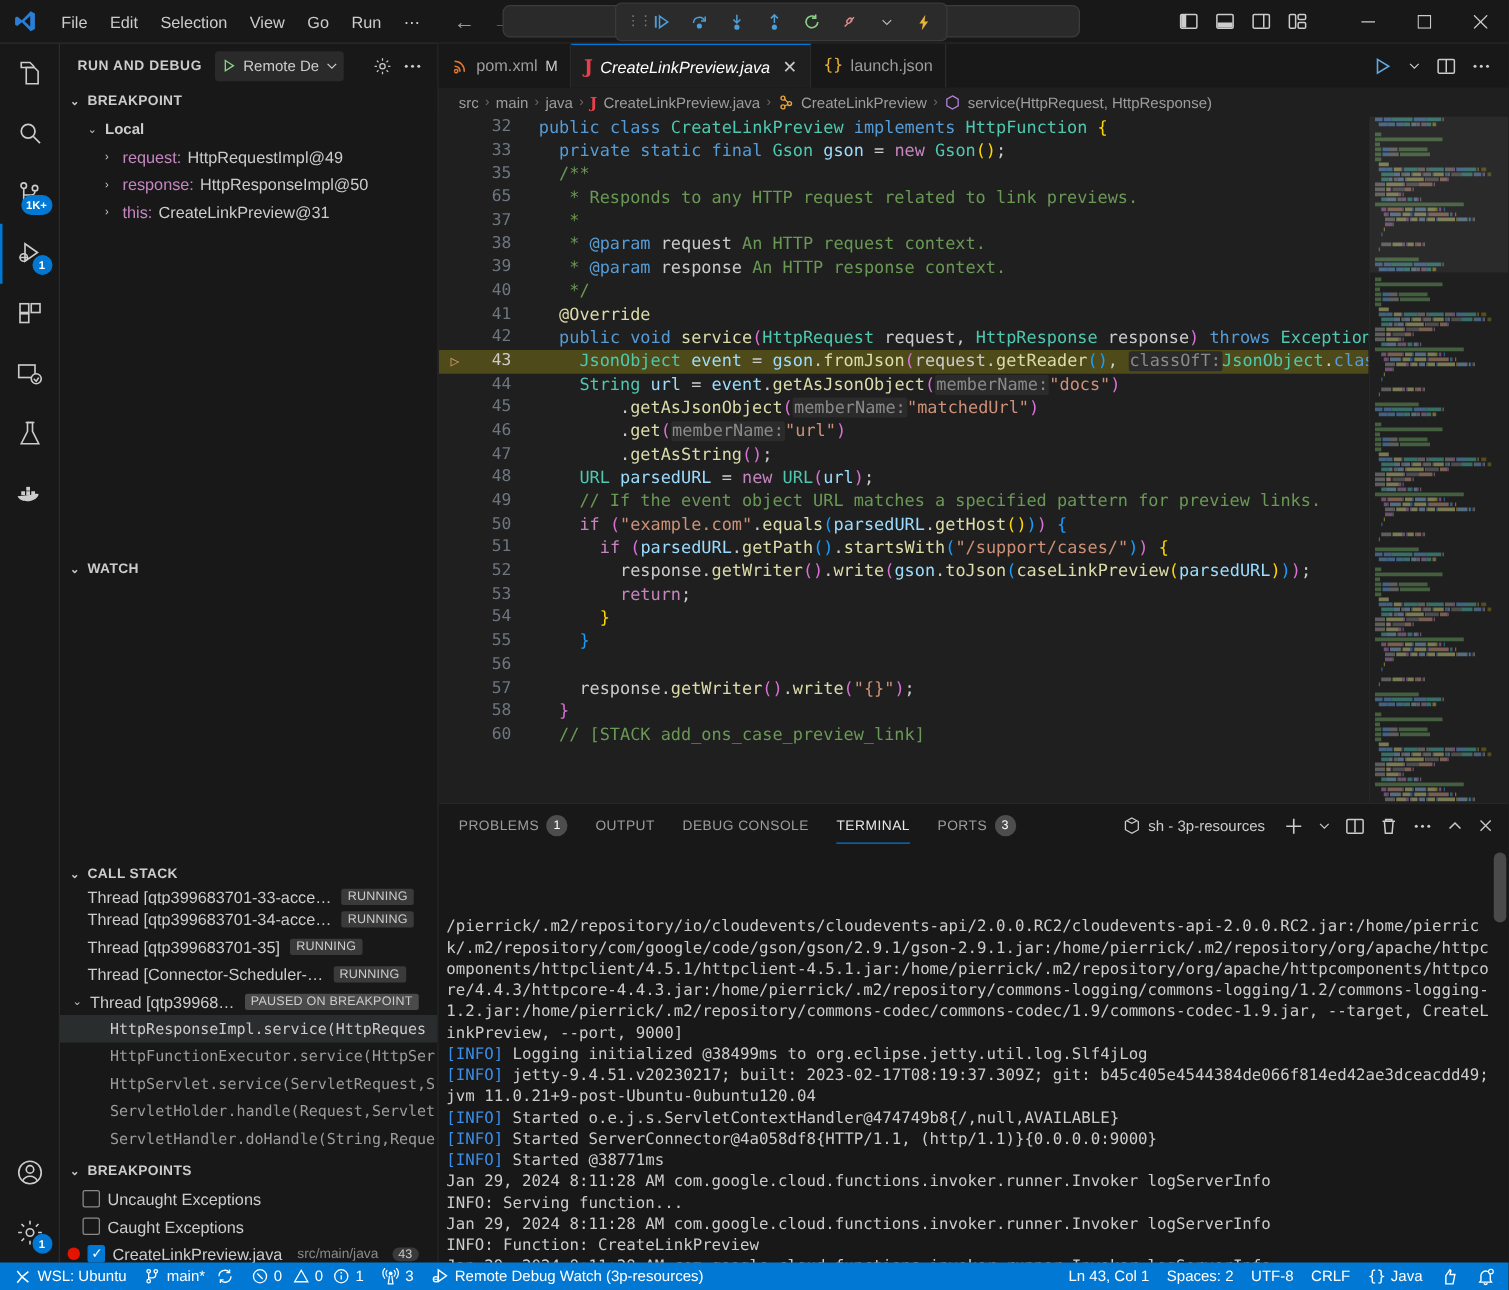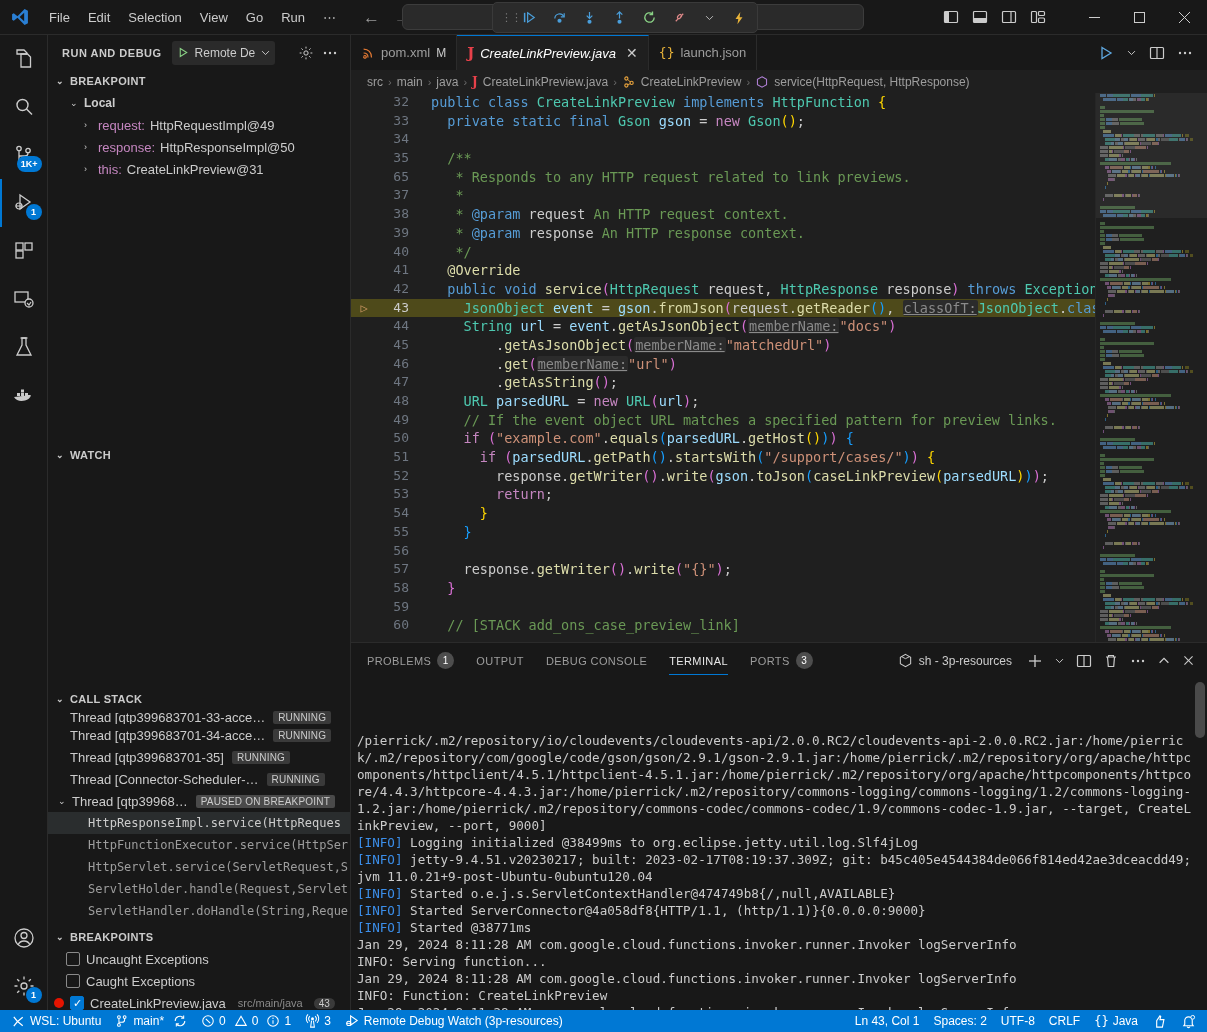--- a/index.html
+++ b/index.html
@@ -166,21 +166,21 @@
   .kwp { color: #c586c0; margin-top: 12px; }
   .typ { color: #4ec9b0; }
   .fn { color: #dcdcaa; }
   .str { color: #ce9178; }
   .cmt { color: #6a9955; }
   .var { color: #9cdcfe; }
   .plain { color: #cccccc; }
   .b1 { color: #ffd700; }
   .b2 { color: #da70d6; }
   .b3 { color: #179fff; }
-  .hint { color: #8a8a8a; background: #2b2b2b; border-radius: 2px; padding: 0 1px; text-decoration: underline; }
+  .hint { color: #8a8a8a; background: #2b2b2b; border-radius: 2px; padding: 0 1px; }
 
   .minimap {
     width: 112px; flex: 0 0 112px; background: #1f1f1f; position: relative; overflow: hidden;
     border-left: 1px solid #262626;
   }
 
   
   .panel { height: 368px; flex: 0 0 368px; background: #181818; display: flex; flex-direction: column; border-top: 1px solid #2b2b2b; }
   .panel-head { height: 35px; display: flex; align-items: center; flex: 0 0 35px; padding-left: 16px; }
   .ptab {
@@ -629,21 +629,20 @@
               <path d="M8 2l5.2 3v6L8 14l-5.2-3V5z" fill="none" stroke="#b180d7" stroke-width="1.2"></path>
             </svg>
         </span>
         <span class="bc-item">service(HttpRequest, HttpResponse)</span>
       </div>
 
       <div class="codewrap">
         <div class="code" id="code-lines">
             <div class="cline"><span class="gutter-bp"></span><span class="lnum">32</span><span class="ctext"><span class="kw">public </span><span class="kw">class </span><span class="typ">CreateLinkPreview </span><span class="kw">implements </span><span class="typ">HttpFunction </span><span class="b1">{</span></span></div>
             <div class="cline"><span class="gutter-bp"></span><span class="lnum">33</span><span class="ctext"><span class="plain">  </span><span class="kw">private </span><span class="kw">static </span><span class="kw">final </span><span class="typ">Gson </span><span class="var">gson</span><span class="plain"> = </span><span class="kwp">new </span><span class="typ">Gson</span><span class="b1">()</span><span class="plain">;</span></span></div>
-            <div class="cline"><span class="gutter-bp"></span><span class="lnum">34</span><span class="ctext"></span></div>
             <div class="cline"><span class="gutter-bp"></span><span class="lnum">35</span><span class="ctext"><span class="cmt">  /**</span></span></div>
             <div class="cline"><span class="gutter-bp"></span><span class="lnum">65</span><span class="ctext"><span class="cmt">   * Responds to any HTTP request related to link previews.</span></span></div>
             <div class="cline"><span class="gutter-bp"></span><span class="lnum">37</span><span class="ctext"><span class="cmt">   *</span></span></div>
             <div class="cline"><span class="gutter-bp"></span><span class="lnum">38</span><span class="ctext"><span class="cmt">   * </span><span class="kw">@param </span><span class="plain">request</span><span class="cmt"> An HTTP request context.</span></span></div>
             <div class="cline"><span class="gutter-bp"></span><span class="lnum">39</span><span class="ctext"><span class="cmt">   * </span><span class="kw">@param </span><span class="plain">response</span><span class="cmt"> An HTTP response context.</span></span></div>
             <div class="cline"><span class="gutter-bp"></span><span class="lnum">40</span><span class="ctext"><span class="cmt">   */</span></span></div>
             <div class="cline"><span class="gutter-bp"></span><span class="lnum">41</span><span class="ctext"><span class="plain">  </span><span class="fn">@Override</span></span></div>
             <div class="cline"><span class="gutter-bp"></span><span class="lnum">42</span><span class="ctext"><span class="plain">  </span><span class="kw">public </span><span class="kw">void </span><span class="fn">service</span><span class="b2">(</span><span class="typ">HttpRequest </span><span class="plain">request</span><span class="plain">, </span><span class="typ">HttpResponse </span><span class="plain">response</span><span class="b2">)</span><span class="kw"> throws </span><span class="typ">Exception </span></span></div>
             <div class="cline cur"><span class="gutter-bp">▷</span><span class="lnum">43</span><span class="ctext"><span class="plain">    </span><span class="typ">JsonObject </span><span class="var">event</span><span class="plain"> = </span><span class="var">gson</span><span class="plain">.</span><span class="fn">fromJson</span><span class="b2">(</span><span class="plain">request</span><span class="plain">.</span><span class="fn">getReader</span><span class="b3">()</span><span class="plain">, </span><span class="hint">classOfT:</span><span class="typ">JsonObject</span><span class="plain">.</span><span class="kw">class</span></span></div>
             <div class="cline"><span class="gutter-bp"></span><span class="lnum">44</span><span class="ctext"><span class="plain">    </span><span class="typ">String </span><span class="var">url</span><span class="plain"> = </span><span class="var">event</span><span class="plain">.</span><span class="fn">getAsJsonObject</span><span class="b2">(</span><span class="hint">memberName:</span><span class="str">"docs"</span><span class="b2">)</span></span></div>
@@ -654,21 +653,20 @@
             <div class="cline"><span class="gutter-bp"></span><span class="lnum">49</span><span class="ctext"><span class="cmt">    // If the event object URL matches a specified pattern for preview links.</span></span></div>
             <div class="cline"><span class="gutter-bp"></span><span class="lnum">50</span><span class="ctext"><span class="plain">    </span><span class="kwp">if </span><span class="b2">(</span><span class="str">"example.com"</span><span class="plain">.</span><span class="fn">equals</span><span class="b3">(</span><span class="var">parsedURL</span><span class="plain">.</span><span class="fn">getHost</span><span class="b1">()</span><span class="b3">)</span><span class="b2">)</span><span class="plain"> </span><span class="b3">{</span></span></div>
             <div class="cline"><span class="gutter-bp"></span><span class="lnum">51</span><span class="ctext"><span class="plain">      </span><span class="kwp">if </span><span class="b2">(</span><span class="var">parsedURL</span><span class="plain">.</span><span class="fn">getPath</span><span class="b3">()</span><span class="plain">.</span><span class="fn">startsWith</span><span class="b3">(</span><span class="str">"/support/cases/"</span><span class="b3">)</span><span class="b2">)</span><span class="plain"> </span><span class="b1">{</span></span></div>
             <div class="cline"><span class="gutter-bp"></span><span class="lnum">52</span><span class="ctext"><span class="plain">        </span><span class="plain">response</span><span class="plain">.</span><span class="fn">getWriter</span><span class="b2">()</span><span class="plain">.</span><span class="fn">write</span><span class="b2">(</span><span class="var">gson</span><span class="plain">.</span><span class="fn">toJson</span><span class="b3">(</span><span class="fn">caseLinkPreview</span><span class="b1">(</span><span class="var">parsedURL</span><span class="b1">)</span><span class="b3">)</span><span class="b2">)</span><span class="plain">;</span></span></div>
             <div class="cline"><span class="gutter-bp"></span><span class="lnum">53</span><span class="ctext"><span class="plain">        </span><span class="kwp">return</span><span class="plain">;</span></span></div>
             <div class="cline"><span class="gutter-bp"></span><span class="lnum">54</span><span class="ctext"><span class="plain">      </span><span class="b1">}</span></span></div>
             <div class="cline"><span class="gutter-bp"></span><span class="lnum">55</span><span class="ctext"><span class="plain">    </span><span class="b3">}</span></span></div>
             <div class="cline"><span class="gutter-bp"></span><span class="lnum">56</span><span class="ctext"></span></div>
             <div class="cline"><span class="gutter-bp"></span><span class="lnum">57</span><span class="ctext"><span class="plain">    </span><span class="plain">response</span><span class="plain">.</span><span class="fn">getWriter</span><span class="b2">()</span><span class="plain">.</span><span class="fn">write</span><span class="b2">(</span><span class="str">"{}"</span><span class="b2">)</span><span class="plain">;</span></span></div>
             <div class="cline"><span class="gutter-bp"></span><span class="lnum">58</span><span class="ctext"><span class="plain">  </span><span class="b2">}</span></span></div>
-            <div class="cline"><span class="gutter-bp"></span><span class="lnum">59</span><span class="ctext"></span></div>
             <div class="cline"><span class="gutter-bp"></span><span class="lnum">60</span><span class="ctext"><span class="cmt">  // [STACK add_ons_case_preview_link]</span></span></div>
           </div>
         <div class="minimap" id="minimap">
             <div style="display: flex; height: 3px; margin-top: 1px; margin-left: 4px;">
               <span style="width: 6px; height: 3px; background: rgb(74, 111, 147); opacity: 0.85; margin-right: 0.5px;"></span>
               <span style="width: 6px; height: 3px; background: rgb(74, 111, 147); opacity: 0.85; margin-right: 0.5px;"></span>
               <span style="width: 17px; height: 3px; background: rgb(60, 125, 117); opacity: 0.85; margin-right: 0.5px;"></span>
               <span style="width: 10px; height: 3px; background: rgb(74, 111, 147); opacity: 0.85; margin-right: 0.5px;"></span>
               <span style="width: 12px; height: 3px; background: rgb(60, 125, 117); opacity: 0.85; margin-right: 0.5px;"></span>
               <span style="width: 1px; height: 3px; background: rgb(138, 122, 48); opacity: 0.85; margin-right: 0.5px;"></span>

